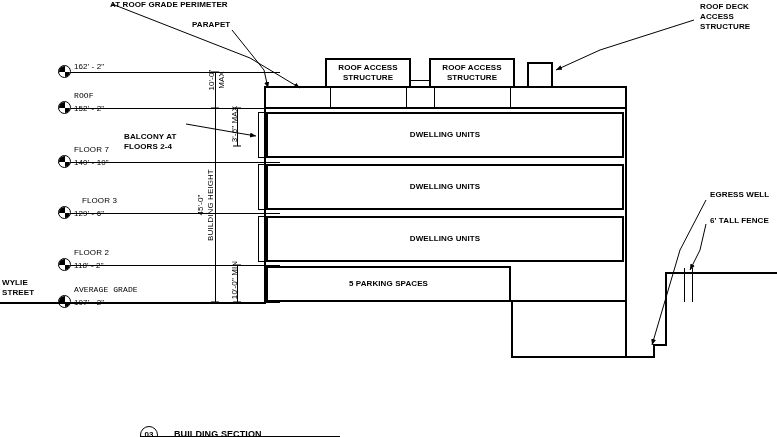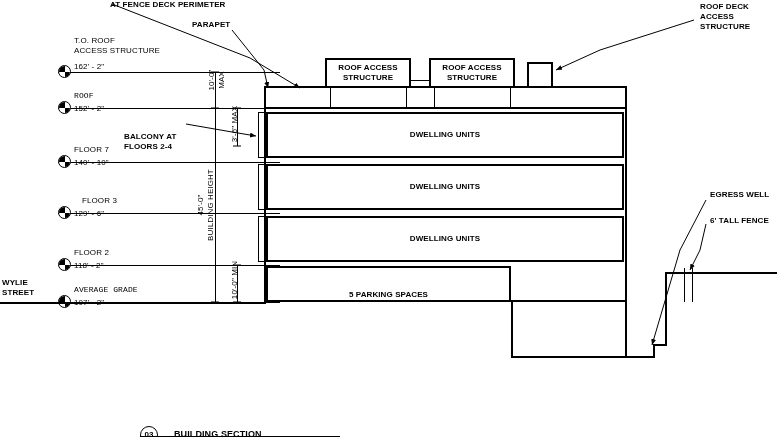--- a/index.html
+++ b/index.html
@@ -114,22 +114,20 @@
   </div>
   <div class="lvlmark" style="left:58px; top:258px;">
     <div class="q q1"></div>
       <div class="q q2"></div>
   </div>
   <div class="lvlmark" style="left:58px; top:295px;">
     <div class="q q1"></div>
       <div class="q q2"></div>
   </div>
 
-  <div class="abs txt" style="left:74px; top:36px; width:120px;">T.O. ROOF
-ACCESS STRUCTURE</div>
   <div class="abs txt" style="left:74px; top:62px;">162' - 2"</div>
 
   <div class="abs txt" style="left:74px; top:91px;font-family:Liberation Mono, monospace;">ROOF</div>
   <div class="abs txt" style="left:74px; top:104px;">152' - 2"</div>
 
   <div class="abs txt" style="left:74px; top:145px;">FLOOR 7</div>
   <div class="abs txt" style="left:74px; top:158px;">140' - 10"</div>
 
   <div class="abs txt" style="left:82px; top:196px;">FLOOR 3</div>
   <div class="abs txt" style="left:74px; top:209px;">129' - 6"</div>
@@ -206,21 +204,21 @@
   <div class="line h1 abs" style="left:258px; top:157px; width:9px;"></div>
 
   <div class="line v1 abs" style="left:258px; top:164px; height:46px;"></div>
   <div class="line h1 abs" style="left:258px; top:164px; width:9px;"></div>
   <div class="line h1 abs" style="left:258px; top:209px; width:9px;"></div>
 
   <div class="line v1 abs" style="left:258px; top:216px; height:46px;"></div>
   <div class="line h1 abs" style="left:258px; top:216px; width:9px;"></div>
   <div class="line h1 abs" style="left:258px; top:261px; width:9px;"></div>
 
-  <div class="room" style="left:266px; top:266px; width:245px; height:36px; border-width:2px;align-items:flex-end;">
+  <div class="room" style="left:266px; top:266px; width:245px; height:36px; border-width:2px;">
     <div class="txt b">5 PARKING SPACES</div>
   </div>
 
   <div class="line v2 abs" style="left:511px; top:300px; height:58px;"></div>
   <div class="line v2 abs" style="left:625px; top:300px; height:58px;"></div>
   <div class="line h2 abs" style="left:511px; top:356px; width:116px;"></div>
 
   <div class="line h2 abs" style="left:625px; top:356px; width:30px;"></div>
   <div class="line v2 abs" style="left:653px; top:344px; height:14px;"></div>
   <div class="line h2 abs" style="left:653px; top:344px; width:14px;"></div>
@@ -252,21 +250,21 @@
 
     <line x1="211" y1="72" x2="219" y2="72" stroke="#000" stroke-width="1"></line>
     <line x1="211" y1="108" x2="219" y2="108" stroke="#000" stroke-width="1"></line>
     <line x1="211" y1="302" x2="219" y2="302" stroke="#000" stroke-width="1"></line>
     <line x1="233" y1="108" x2="241" y2="108" stroke="#000" stroke-width="1"></line>
     <line x1="233" y1="146" x2="241" y2="146" stroke="#000" stroke-width="1"></line>
     <line x1="233" y1="265" x2="241" y2="265" stroke="#000" stroke-width="1"></line>
     <line x1="233" y1="302" x2="241" y2="302" stroke="#000" stroke-width="1"></line>
   </svg>
 
-  <div class="abs txt b" style="left:110px; top:0px; width:180px;">AT FENCE DECK PERIMETER</div>
+  <div class="abs txt b" style="left:110px; top:0px; width:180px;">AT ROOF GRADE PERIMETER</div>
   <div class="abs txt b" style="left:192px; top:20px;">PARAPET</div>
   <div class="abs txt b" style="left:700px; top:2px; width:72px;">ROOF DECK
 ACCESS
 STRUCTURE</div>
   <div class="abs txt b" style="left:124px; top:132px; width:80px;">BALCONY AT
 FLOORS 2-4</div>
   <div class="abs txt b" style="left:710px; top:190px;">EGRESS WELL</div>
   <div class="abs txt b" style="left:710px; top:216px;">6' TALL FENCE</div>
 
   <div class="titlecircle" style="left:140px; top:426px;">

